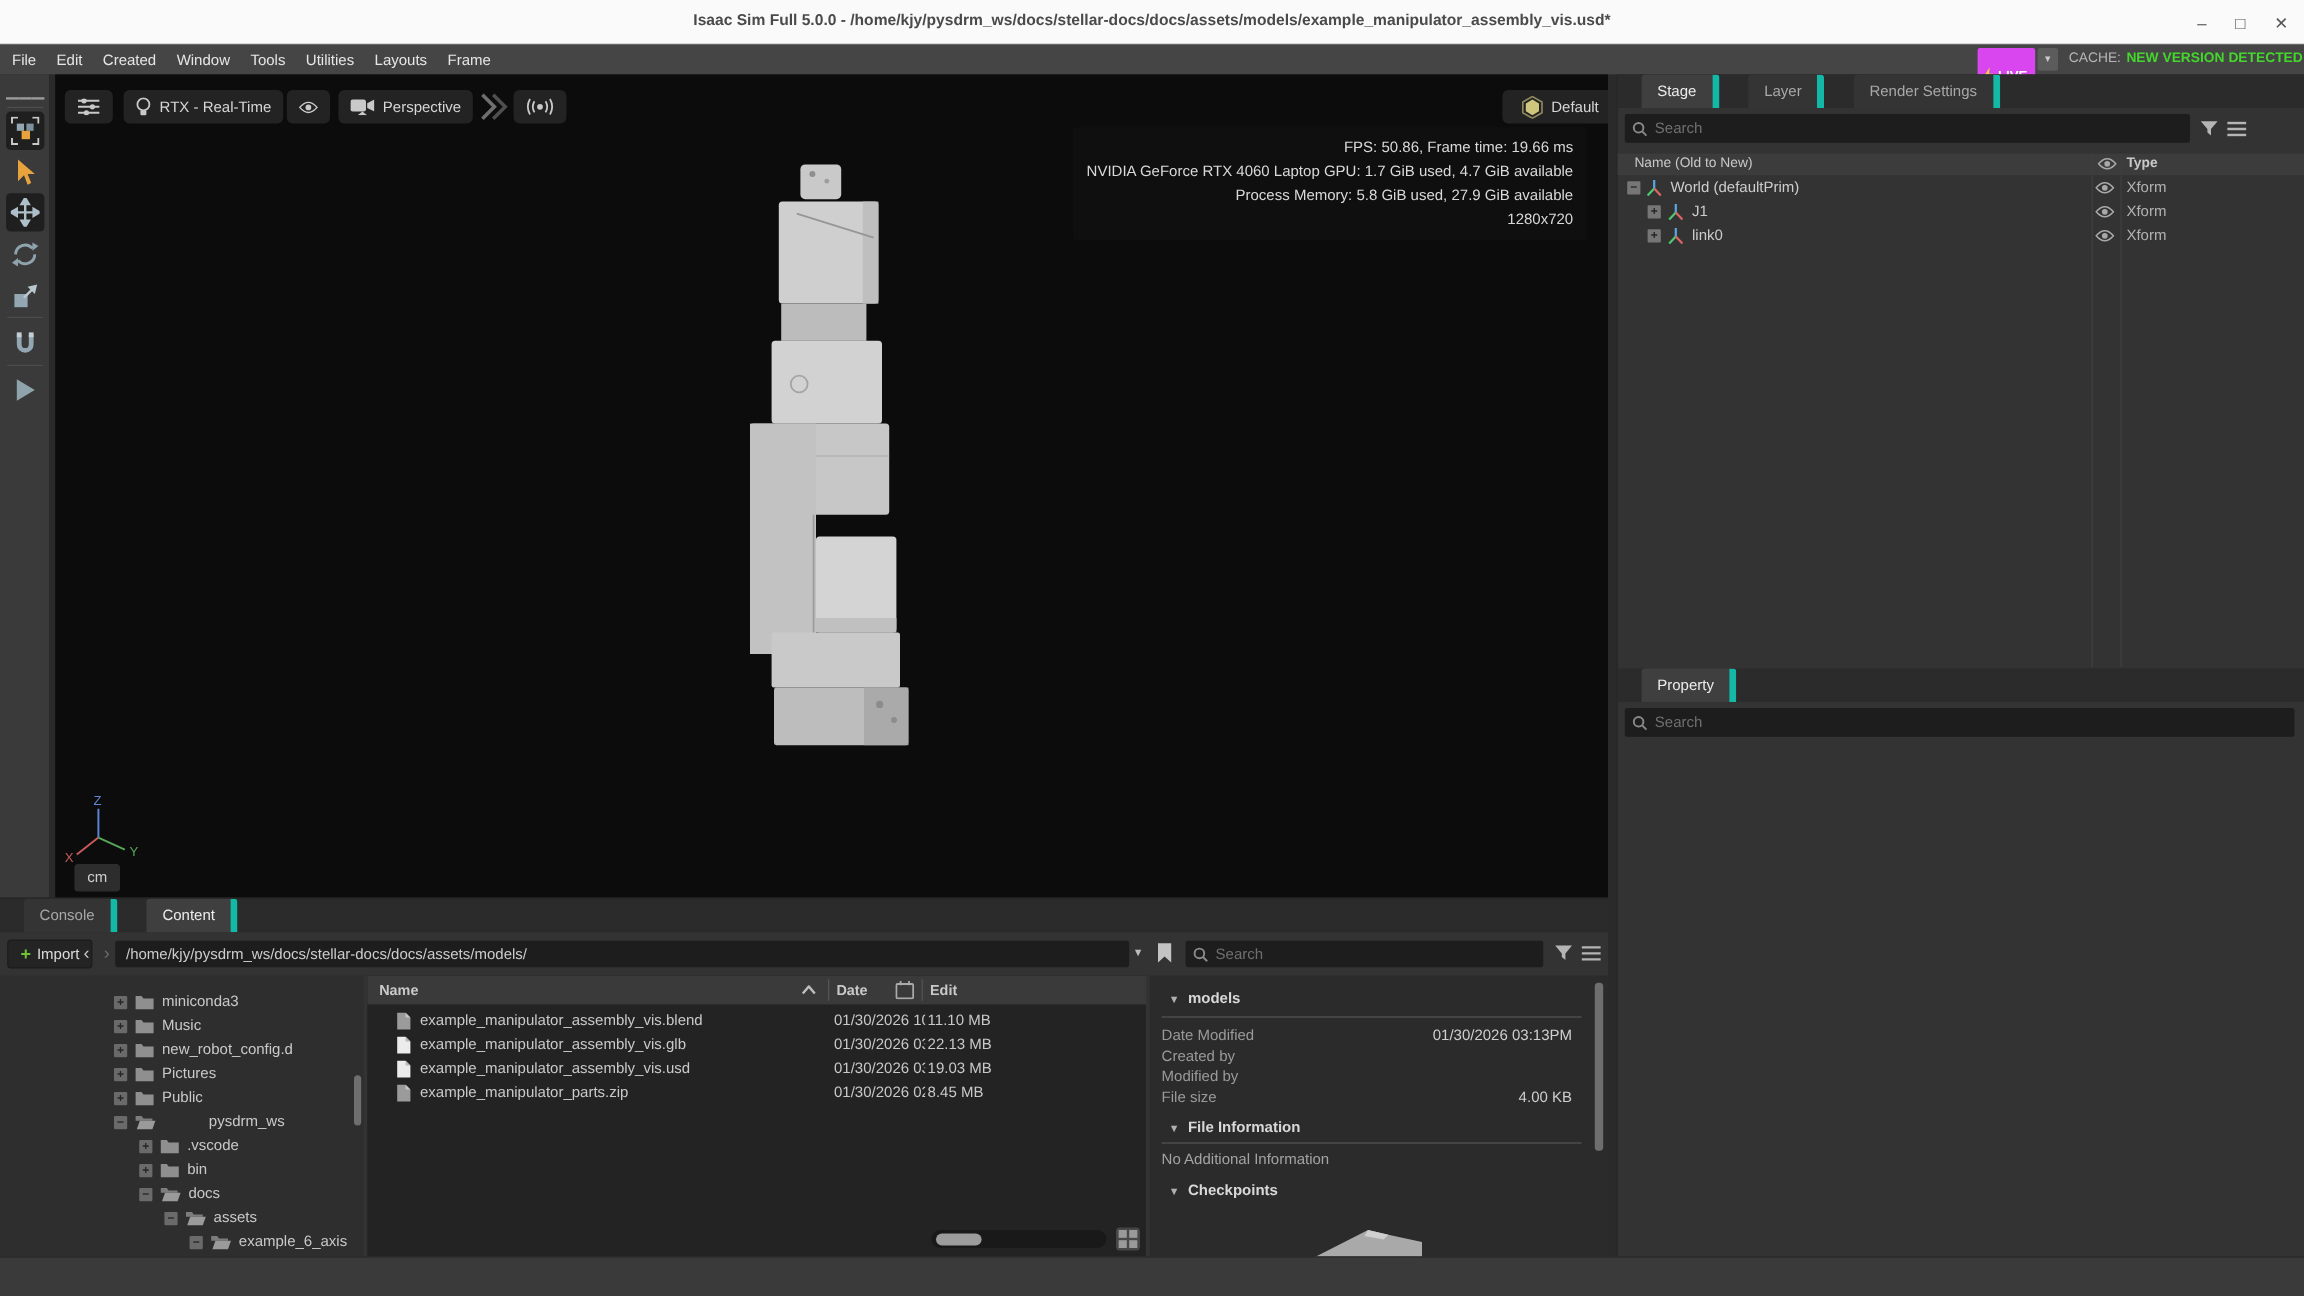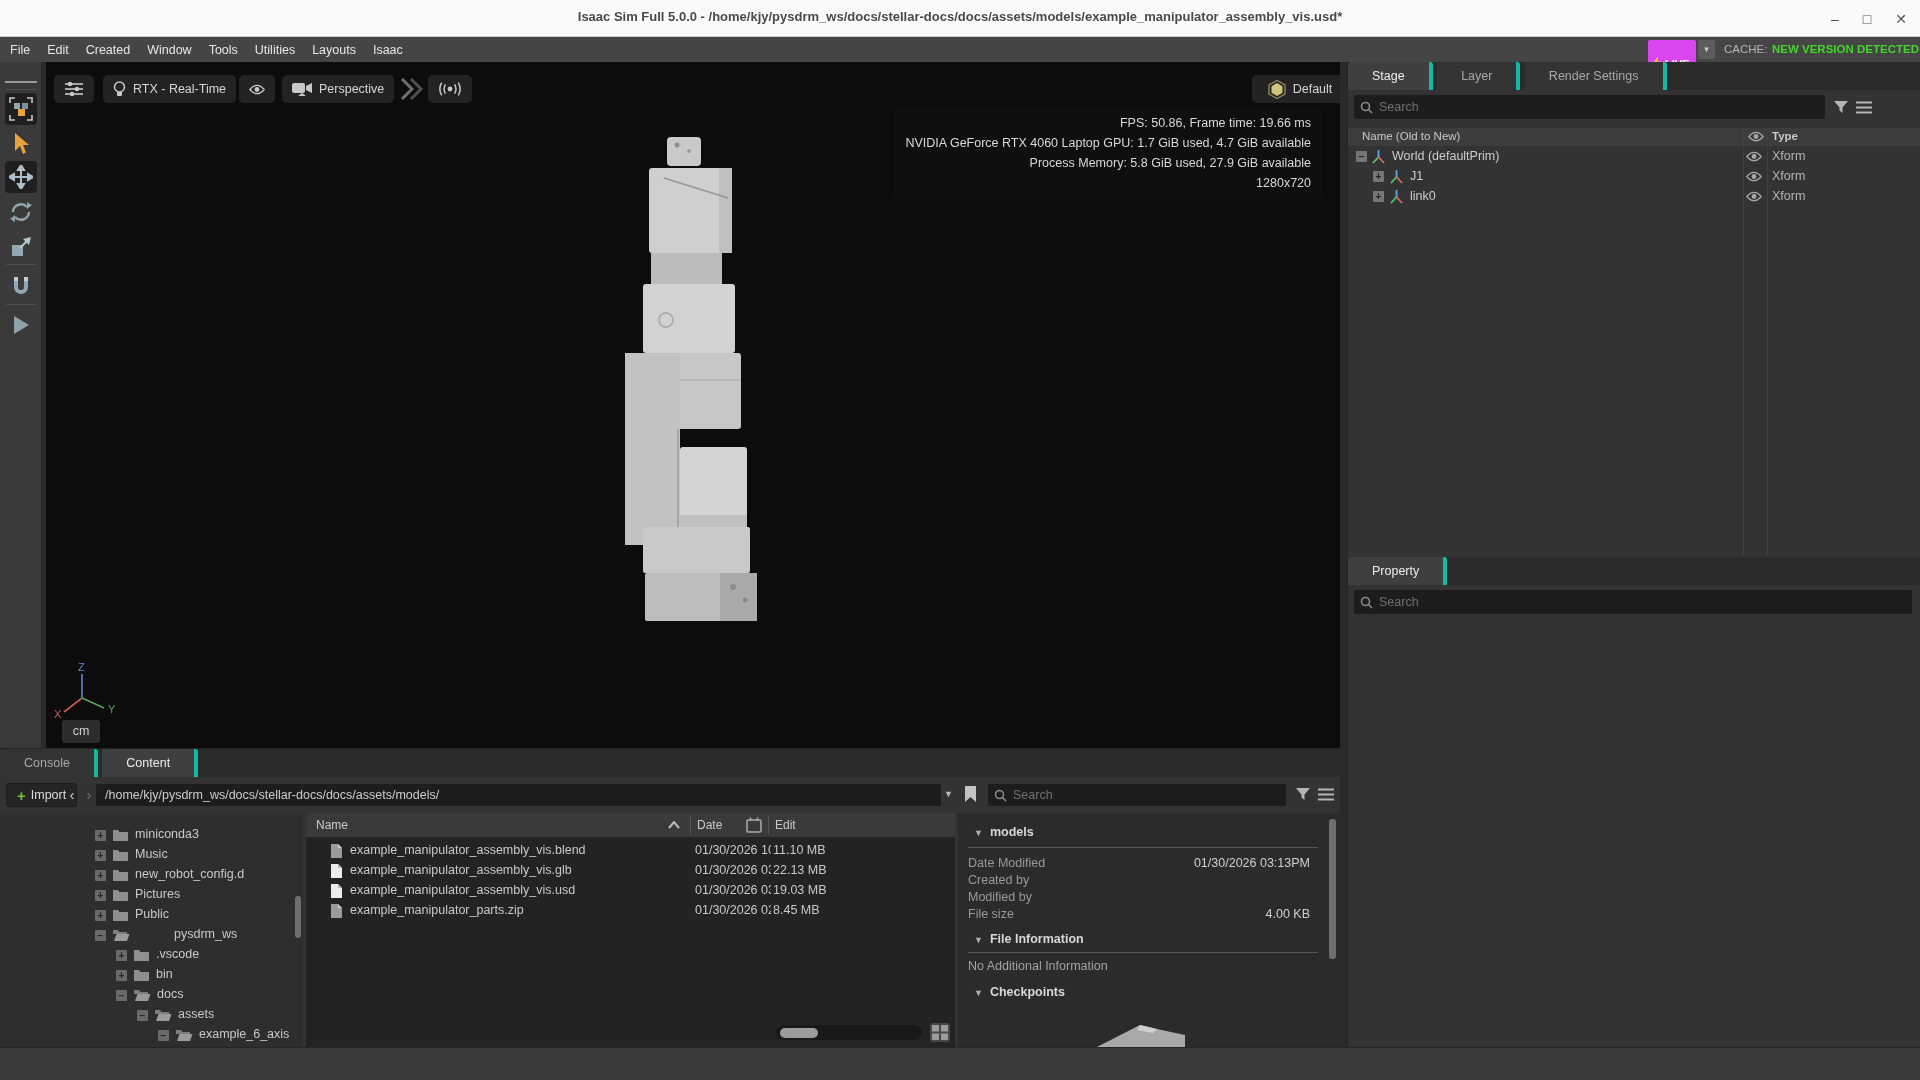--- a/index.html
+++ b/index.html
@@ -33,21 +33,21 @@
   
   .viewport { left:46px; top:62px; width:1294px; height:767px; background:#0c0c0c; overflow:hidden; }
   .vp-btn { position:absolute; top:13px; height:28px; background:rgba(38,38,38,.92); border-radius:5px; display:flex; align-items:center; justify-content:center; gap:7px; padding:0 10px; color:#d6d6d6; font-size:12.5px; }
   .stats-box { position:absolute; right:18px; top:44px; background:rgba(16,16,16,.88); border-radius:3px; padding:7px 11px; text-align:right; }
   .stats-box div { font-size:12.5px; color:#d9d9d9; line-height:20px; }
   .unit-badge { position:absolute; left:16px; top:658px; width:38px; height:23px; background:#2d2d2d; border-radius:3px; color:#cfcfcf; font-size:12.5px; text-align:center; line-height:23px; }
 
   
   .right-panel { left:1347px; top:62px; width:573px; height:985px; background:#333; border-left:1px solid #242424; }
   .tabbar { position:absolute; left:0; width:100%; height:28px; background:#2b2b2b; }
-  .tab { display:inline-block; height:28px; line-height:28px; padding:0 24px; font-size:12.5px; color:#a8a8a8; background:#343434; border-right:4px solid #14b8a6; border-radius:3px 3px 0 0; cursor:default; }
+  .tab { display:inline-block; height:28px; line-height:28px; padding:0 13px; font-size:12.5px; color:#a8a8a8; background:#343434; border-right:6px solid #14b8a6; border-radius:3px 3px 0 0; cursor:default;margin-left:20px; }
   .tab.active { background:#3f3f3f; color:#ececec; }
   .searchbox { position:absolute; height:24px; background:#1d1d1d; border-radius:2px; display:flex; align-items:center; padding:0 6px; gap:6px; }
   .searchbox input { flex:1; background:transparent; border:none; outline:none; color:#cfcfcf; font-size:12.5px; font-family:inherit; }
   .searchbox input::placeholder { color:#6f6f6f; }
   .tree-header { position:absolute; left:0; top:66px; width:573px; height:18px; background:#3c3c3c; font-size:11.5px; color:#c9c9c9; }
   .col-line { position:absolute; top:66px; width:1px; height:428px; background:#404040; }
   .stage-row { position:absolute; left:0; width:573px; height:20px; font-size:12.5px; color:#cccccc; }
   .exp { position:absolute; width:11px; height:11px; top:4px; background:#767676; color:#262626; font-size:10px; font-weight:bold; line-height:11px; text-align:center; border-radius:1px; }
   .xf-type { position:absolute; left:424px; top:2px; color:#b3b3b3; }
   .eye-cell { position:absolute; left:398px; top:4px; }
@@ -58,21 +58,21 @@
   .import-btn { position:absolute; left:6px; top:6px; height:24px; background:#242424; border:1px solid #1c1c1c; border-radius:3px; display:flex; align-items:center; gap:5px; padding:0 10px; color:#dcdcdc; font-size:12.5px; }
   .import-btn .plus { color:#6fc43a; font-weight:bold; font-size:15px; }
   .nav-arrow { position:absolute; top:6px; font-size:15px; width:16px; text-align:center; line-height:24px; }
   .pathfield { position:absolute; left:96px; top:7px; width:845px; height:22px; background:#1d1d1d; border-radius:2px; border:none; outline:none; color:#cccccc; font-size:12.5px; padding:0 9px; font-family:inherit; }
   .content-area { position:absolute; left:0; top:64px; width:1340px; height:235px; }
   .folder-pane { position:absolute; left:0; top:0; width:303px; height:235px; background:#2e2e2e; overflow:hidden; }
   .tree-row { position:absolute; height:20px; font-size:12.5px; color:#c9c9c9; width:100%; }
   .tree-row .exp { background:#6a6a6a; }
   .tree-label { position:absolute; top:2px; white-space:nowrap; }
   .list-pane { position:absolute; left:306px; top:0; width:649px; height:235px; background:#232323; overflow:hidden; }
-  .list-header { position:absolute; left:0; top:0; width:649px; height:24px; background:#3a3a3a; font-size:12px; color:#c9c9c9; }
+  .list-header { position:absolute; left:0; top:0; width:649px; height:24px; background:#3a3a3a; font-size:12px; color:#c9c9c9;font-weight:bold; }
   .hdr-sep { position:absolute; top:3px; width:1px; height:18px; background:#555; }
   .file-row { position:absolute; left:0; width:649px; height:20px; font-size:12.5px; color:#c9c9c9; }
   .file-date { position:absolute; left:389px; top:2px; white-space:nowrap; overflow:hidden; width:76px; }
   .file-size { position:absolute; left:467px; top:2px; }
   .details-pane { position:absolute; left:958px; top:0; width:382px; height:235px; background:#2b2b2b; overflow:hidden; }
   .sect-head { position:absolute; left:16px; font-size:12.5px; font-weight:bold; color:#d8d8d8; }
   .sect-tri { color:#b0b0b0; font-size:9px; margin-right:7px; }
   .sect-line { position:absolute; left:10px; width:350px; height:1px; background:#555; }
   .fld-label { position:absolute; left:10px; font-size:12.5px; color:#9a9a9a; }
   .fld-value { position:absolute; right:30px; font-size:12.5px; color:#cfcfcf; }
@@ -95,21 +95,21 @@
 
   <div class="abs menubar">
     <div class="items">
       <span class="menu-item">File</span>
       <span class="menu-item">Edit</span>
       <span class="menu-item">Created</span>
       <span class="menu-item">Window</span>
       <span class="menu-item">Tools</span>
       <span class="menu-item">Utilities</span>
       <span class="menu-item">Layouts</span>
-      <span class="menu-item">Isaac</span>
+      <span class="menu-item">Frame</span>
     </div>
     <div class="live-badge">
       <svg width="10" height="14" viewBox="0 0 10 14">
           <polygon points="6,0 1,8 4.4,8 3,14 9,5.5 5.6,5.5" fill="#f2d230"></polygon>
         </svg>
       <span>LIVE</span>
     </div>
     <div class="live-chevron">▾</div>
     <span class="cache-label">CACHE:</span>
     <span class="cache-value" style="color:#44d62c;">NEW VERSION DETECTED</span>

